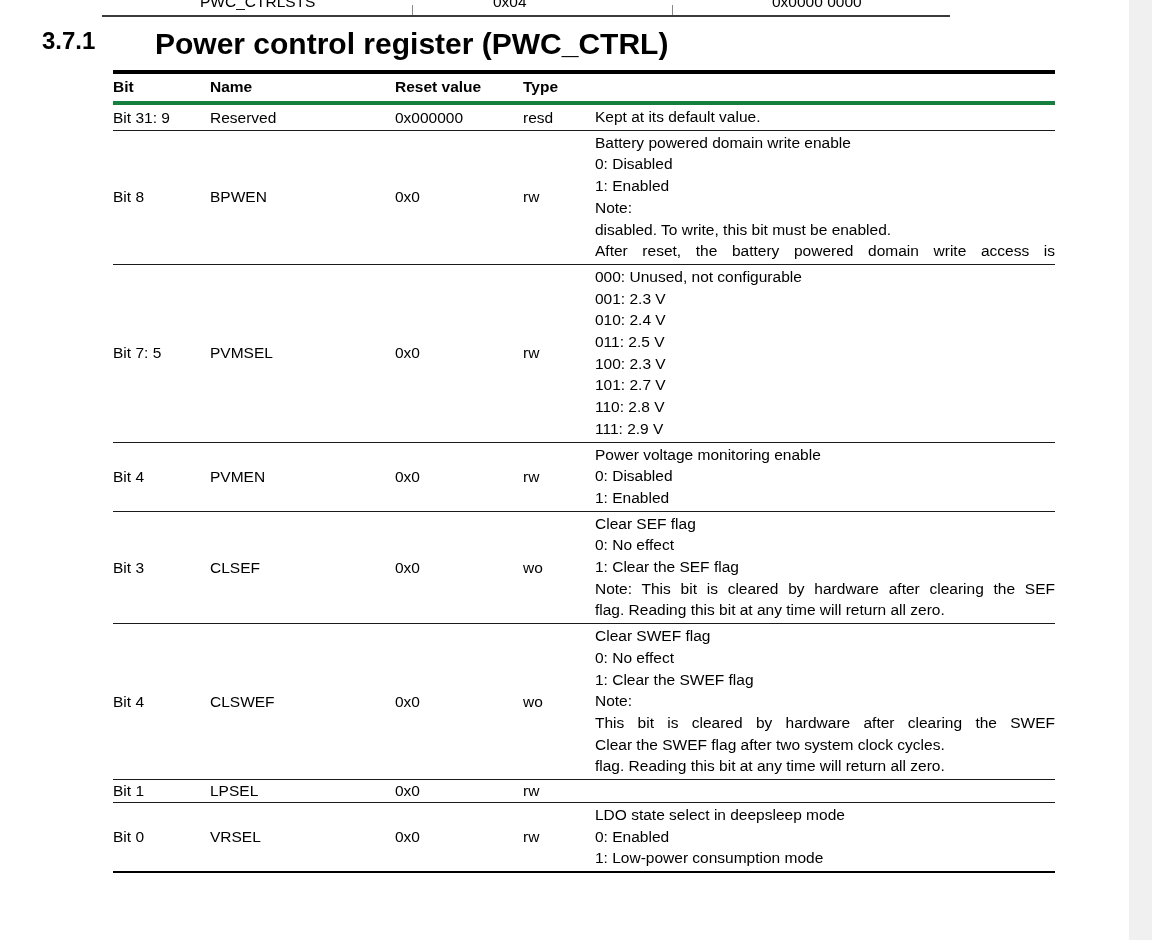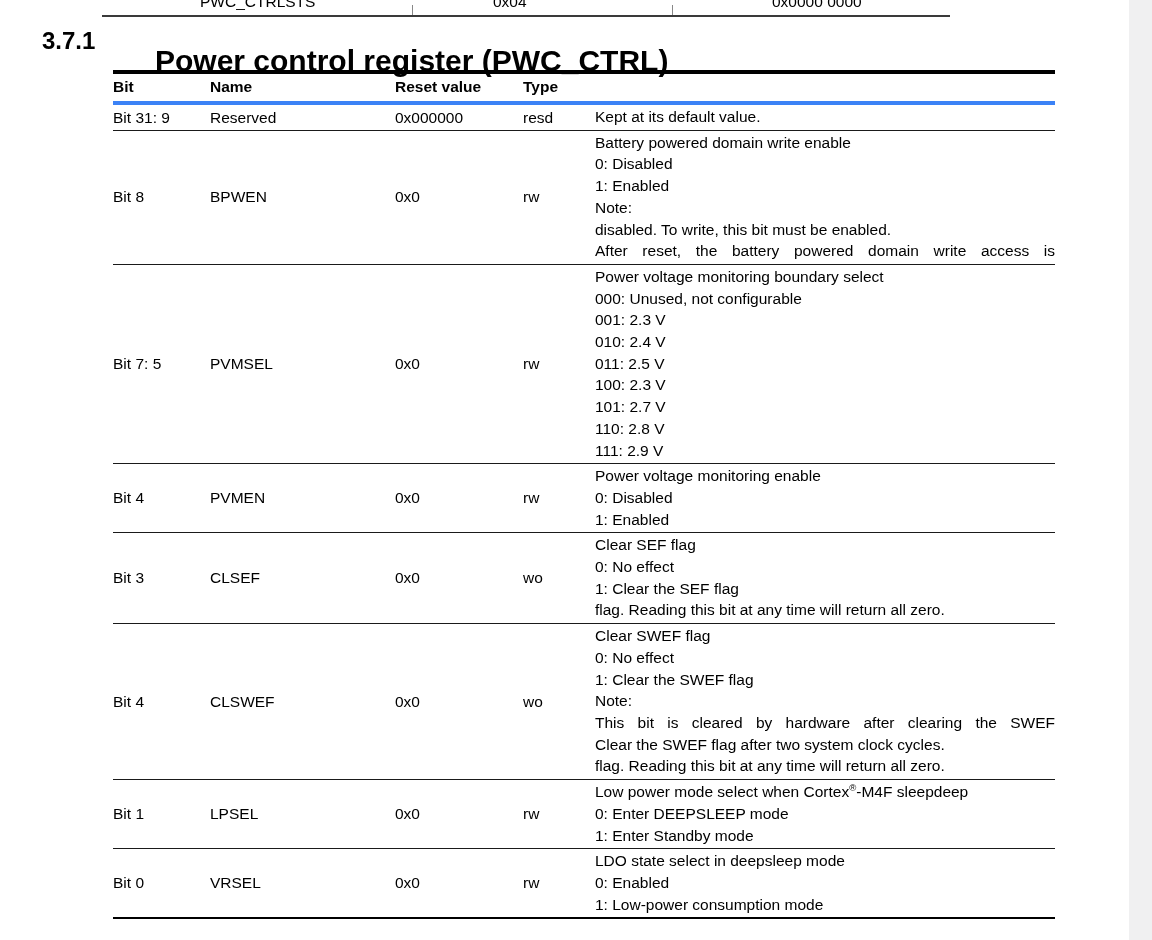--- a/index.html
+++ b/index.html
@@ -30,35 +30,35 @@
   .prev-off   { left: 493px; }
   .prev-reset { left: 772px; }
   .prev-line  { position: absolute; left: 102px; top: 15px; width: 848px; height: 2px; background: #3a3a3a; }
   .prev-tick  { position: absolute; top: 5px; width: 1px; height: 10px; background: #888; }
   .prev-tick.t1 { left: 412px; }
   .prev-tick.t2 { left: 672px; }
 
   
   .heading { position: absolute; top: 27px; left: 0; height: 36px; }
   .heading .num   { position: absolute; left: 42px;  top: 0; font-size: 24px; font-weight: bold; white-space: nowrap; }
-  .heading .title { position: absolute; left: 155px; top: 0; font-size: 30px; font-weight: bold; white-space: nowrap; margin-top: 17px; }
+  .heading .title { position: absolute; left: 155px; top: 0; font-size: 30px; font-weight: bold; white-space: nowrap; }
 
   
   .reg-table {
     position: absolute; left: 113px; top: 70px; width: 942px;
     font-size: 15.5px;
   }
   .trow {
     display: grid;
     grid-template-columns: 97px 185px 128px 72px 460px;
     border-bottom: 1.5px solid #1a1a1a;
   }
   .thead {
     border-top: 4px solid #000;
-    border-bottom: 4px solid #3b82f6;
+    border-bottom: 4px solid #15803d;
     font-weight: bold;
   }
   .thead > div { padding: 3px 0 4px 0; line-height: 20px; }
   .tbody-row:last-child { border-bottom: 2px solid #000; }
   .cell { display: flex; align-items: center; line-height: 21.7px; }
   .cell-desc { display: block; padding: 1px 0 2px 0; }
   .desc-line { line-height: 21.7px; white-space: nowrap; }
   .desc-line.j {
     white-space: normal;
     text-align: justify;
@@ -118,21 +118,20 @@
             <div class="desc-line j">After reset, the battery powered domain write access is</div>
           </div>
   </div>
 
   <div class="trow tbody-row">
     <div class="cell c-bit">Bit 7: 5</div>
     <div class="cell c-name">PVMSEL</div>
     <div class="cell c-reset">0x0</div>
     <div class="cell c-type">rw</div>
     <div class="cell-desc c-desc">
-            <div class="desc-line">Power voltage monitoring boundary select</div>
             <div class="desc-line">000: Unused, not configurable</div>
             <div class="desc-line">001: 2.3 V</div>
             <div class="desc-line">010: 2.4 V</div>
             <div class="desc-line">011: 2.5 V</div>
             <div class="desc-line">100: 2.3 V</div>
             <div class="desc-line">101: 2.7 V</div>
             <div class="desc-line">110: 2.8 V</div>
             <div class="desc-line">111: 2.9 V</div>
           </div>
   </div>
@@ -151,20 +150,21 @@
 
   <div class="trow tbody-row">
     <div class="cell c-bit">Bit 3</div>
     <div class="cell c-name">CLSEF</div>
     <div class="cell c-reset">0x0</div>
     <div class="cell c-type">wo</div>
     <div class="cell-desc c-desc">
             <div class="desc-line">Clear SEF flag</div>
             <div class="desc-line">0: No effect</div>
             <div class="desc-line">1: Clear the SEF flag</div>
+            <div class="desc-line j">Note: This bit is cleared by hardware after clearing the SEF</div>
             <div class="desc-line">flag. Reading this bit at any time will return all zero.</div>
           </div>
   </div>
 
   <div class="trow tbody-row">
     <div class="cell c-bit">Bit 4</div>
     <div class="cell c-name">CLSWEF</div>
     <div class="cell c-reset">0x0</div>
     <div class="cell c-type">wo</div>
     <div class="cell-desc c-desc">
@@ -176,25 +176,20 @@
             <div class="desc-line">Clear the SWEF flag after two system clock cycles.</div>
             <div class="desc-line">flag. Reading this bit at any time will return all zero.</div>
           </div>
   </div>
 
   <div class="trow tbody-row">
     <div class="cell c-bit">Bit 1</div>
     <div class="cell c-name">LPSEL</div>
     <div class="cell c-reset">0x0</div>
     <div class="cell c-type">rw</div>
-    <div class="cell-desc c-desc">
-            <div class="desc-line">Low power mode select when Cortex<sup>®</sup>-M4F sleepdeep</div>
-            <div class="desc-line">0: Enter DEEPSLEEP mode</div>
-            <div class="desc-line">1: Enter Standby mode</div>
-          </div>
   </div>
 
   <div class="trow tbody-row">
     <div class="cell c-bit">Bit 0</div>
     <div class="cell c-name">VRSEL</div>
     <div class="cell c-reset">0x0</div>
     <div class="cell c-type">rw</div>
     <div class="cell-desc c-desc">
             <div class="desc-line">LDO state select in deepsleep mode</div>
             <div class="desc-line">0: Enabled</div>

